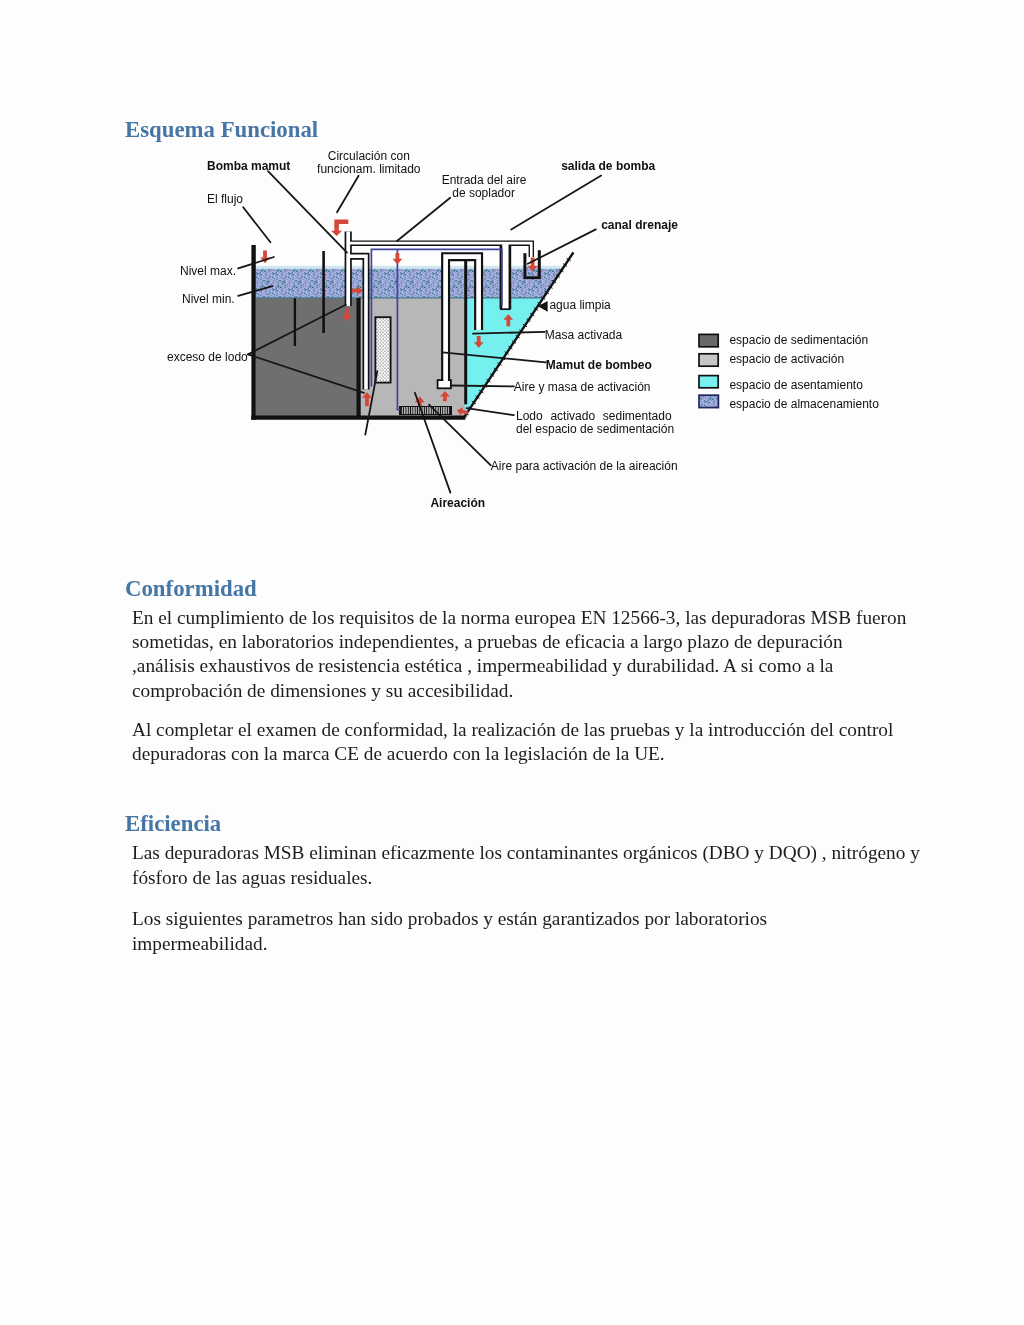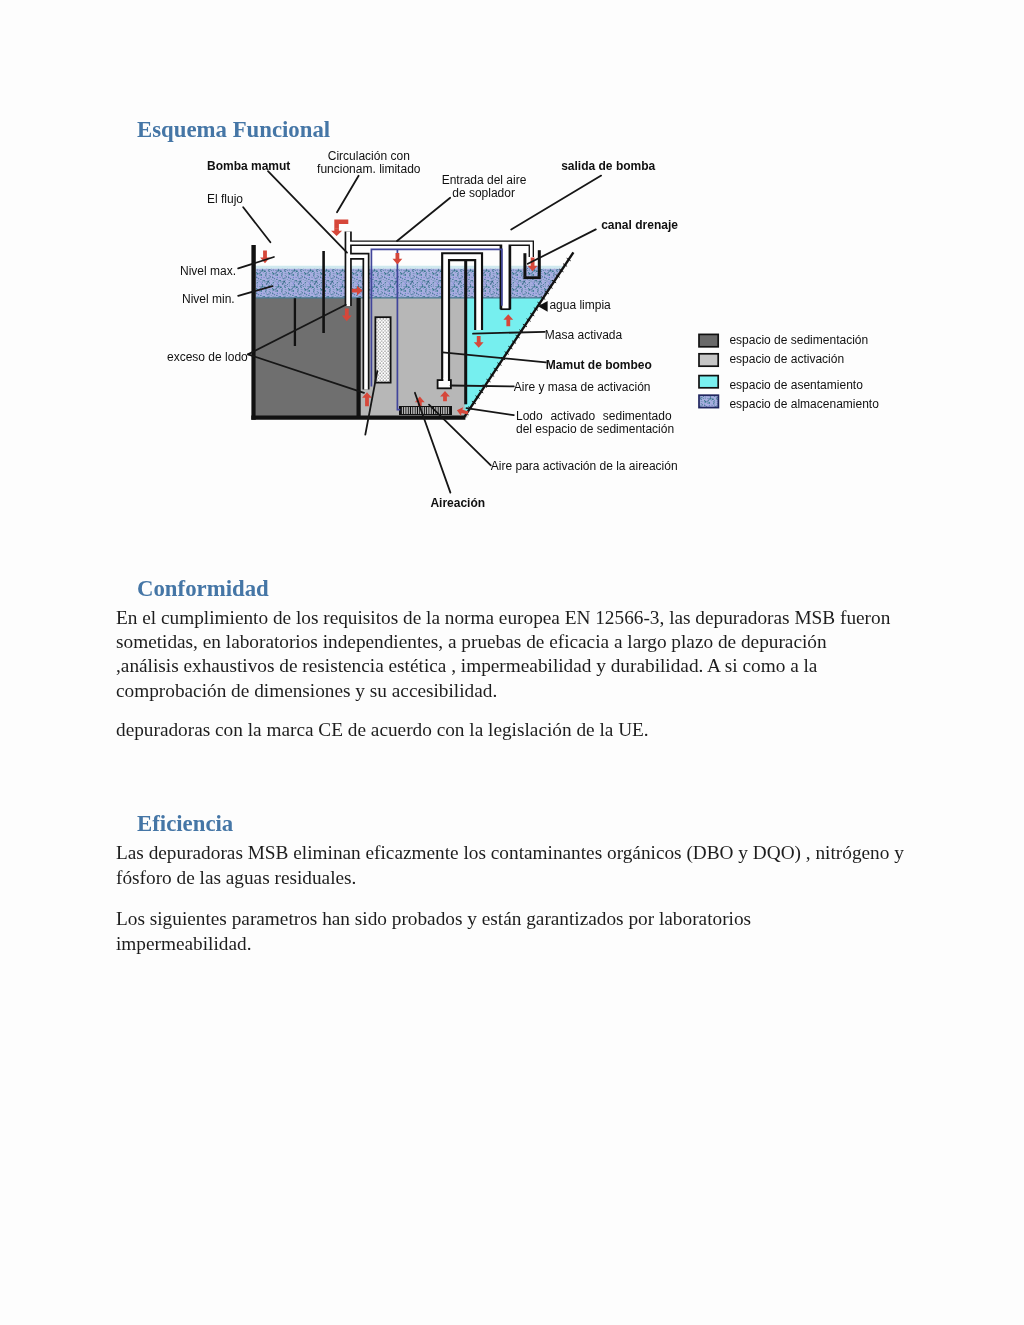--- a/index.html
+++ b/index.html
@@ -1,21 +1,21 @@
 <!DOCTYPE html>
 <html><head>
 <meta charset="utf-8">
 <style>
   * { margin:0; padding:0; box-sizing:border-box; }
   html,body { width:1024px; height:1325px; }
   body { background:#fdfdfd; position:relative; overflow:hidden;
          font-family:"Liberation Serif", serif; }
-  .heading { position:absolute; left:137px; font:bold 22.8px/26px "Liberation Serif", serif;
+  .heading { position:absolute; left:125px; font:bold 22.8px/26px "Liberation Serif", serif;
               color:#4576a6; white-space:nowrap; }
-  .para { position:absolute; left:116px; width:800px; color:#1d1d1d;
+  .para { position:absolute; left:132px; width:800px; color:#1d1d1d;
            font:19.3px/24.35px "Liberation Serif", serif; }
   .bline { white-space:nowrap; height:24.35px; }
   .diagram { position:absolute; }
   .dlab text { font:12px "Liberation Sans", sans-serif; fill:#101010; }
   .dlab text.b { font-weight:bold; }
 </style>
 </head>
 <body>
 
 <h1 class="heading" style="top:116.7px">Esquema Funcional</h1>
@@ -240,20 +240,21 @@
 
 <h2 class="heading" style="top:575.9px">Conformidad</h2>
 
 <div class="para" style="top:605.8px">
   <div class="bline">En el cumplimiento de los requisitos de la norma europea EN 12566-3, las depuradoras MSB fueron</div>
   <div class="bline">sometidas, en laboratorios independientes, a pruebas de eficacia a largo plazo de depuración</div>
   <div class="bline">,análisis exhaustivos de resistencia estética , impermeabilidad y durabilidad. A si como a la</div>
   <div class="bline">comprobación de dimensiones y su accesibilidad.</div>
 </div>
 <div class="para" style="top:717.8px">
+  <div class="bline">Al completar el examen de conformidad, la realización de las pruebas y la introducción del control</div>
   <div class="bline">depuradoras con la marca CE de acuerdo con la legislación de la UE.</div>
 </div>
 
 <h2 class="heading" style="top:810.6px">Eficiencia</h2>
 
 <div class="para" style="top:841.4px">
   <div class="bline">Las depuradoras MSB eliminan eficazmente los contaminantes orgánicos (DBO y DQO) , nitrógeno y</div>
   <div class="bline">fósforo de las aguas residuales.</div>
 </div>
 <div class="para" style="top:907.4px">

